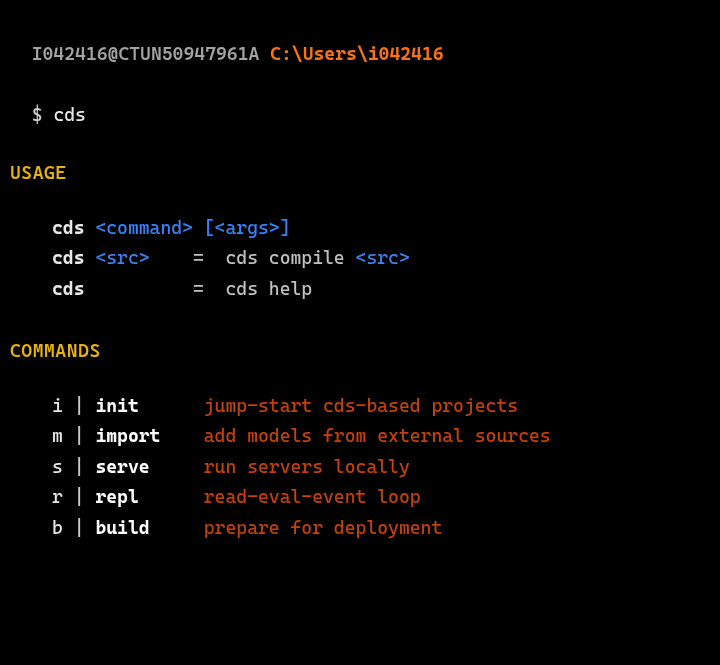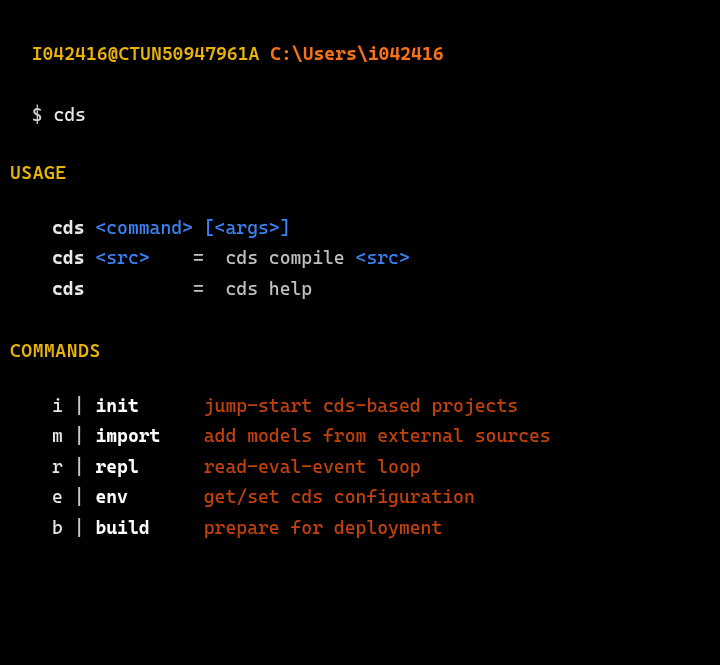--- a/index.html
+++ b/index.html
@@ -9,21 +9,21 @@
     font-family: "Cascadia Code", "Consolas", "Menlo", monospace;
     font-size: 18.5px;
     line-height: 1.65;
     width: 720px;
     height: 665px;
     padding: 8px 10px;
     overflow: hidden;
     font-weight: 500;
   }
   .prompt-line { white-space: pre; }
-  .user-host { color: #eab308; font-weight: 600; }
+  .user-host { color: #a3a3a3; font-weight: 600; }
   .cwd { color: #f97316; font-weight: 700; }
   .dollar { color: #cfcfcf; }
   .cmd { color: #e8e8e8; }
   .section-header {
     color: #eab308;
     font-weight: 600;
     margin-top: 28px;
     margin-bottom: 24px;
     letter-spacing: 0.5px;
   }
@@ -60,16 +60,16 @@
   <div class="usage-row"><span class="bold">cds</span> <span class="dim-arg">&lt;command&gt;</span> <span class="dim-arg">[&lt;args&gt;]</span></div>
   <div class="usage-row"><span class="bold">cds</span> <span class="dim-arg">&lt;src&gt;</span>    <span class="dim">=</span>  <span class="dim">cds compile </span><span class="dim-arg">&lt;src&gt;</span></div>
   <div class="usage-row"><span class="bold">cds</span>          <span class="dim">=</span>  <span class="dim">cds help</span></div>
 </div>
 
 <div class="section-header" style="margin-top:32px;">COMMANDS</div>
 
 <div class="commands-block" id="commands-block">
     <div class="cmd-row"><span class="alias">i</span><span class="pipe"> | </span><span class="cmdname">init      </span><span class="desc">jump-start cds-based projects</span></div>
     <div class="cmd-row"><span class="alias">m</span><span class="pipe"> | </span><span class="cmdname">import    </span><span class="desc">add models from external sources</span></div>
+    <div class="cmd-row"><span class="alias">s</span><span class="pipe"> | </span><span class="cmdname">serve     </span><span class="desc">run servers locally</span></div>
     <div class="cmd-row"><span class="alias">r</span><span class="pipe"> | </span><span class="cmdname">repl      </span><span class="desc">read-eval-event loop</span></div>
-    <div class="cmd-row"><span class="alias">e</span><span class="pipe"> | </span><span class="cmdname">env       </span><span class="desc">get/set cds configuration</span></div>
     <div class="cmd-row"><span class="alias">b</span><span class="pipe"> | </span><span class="cmdname">build     </span><span class="desc">prepare for deployment</span></div>
   </div>
 
 </body></html>

